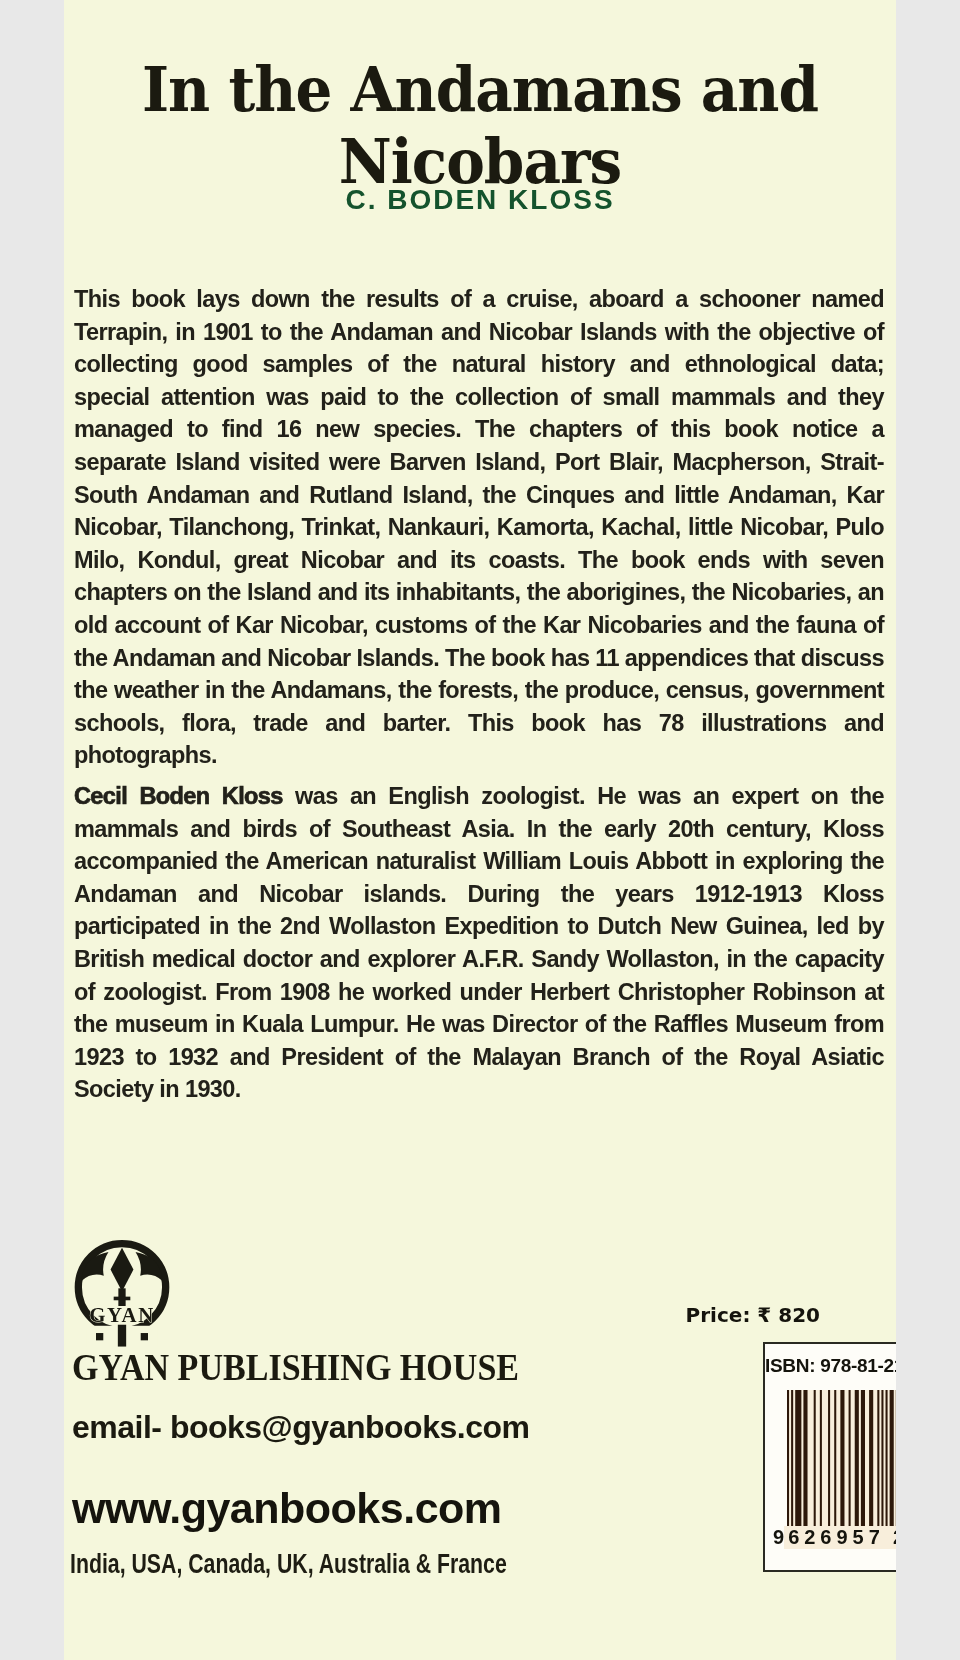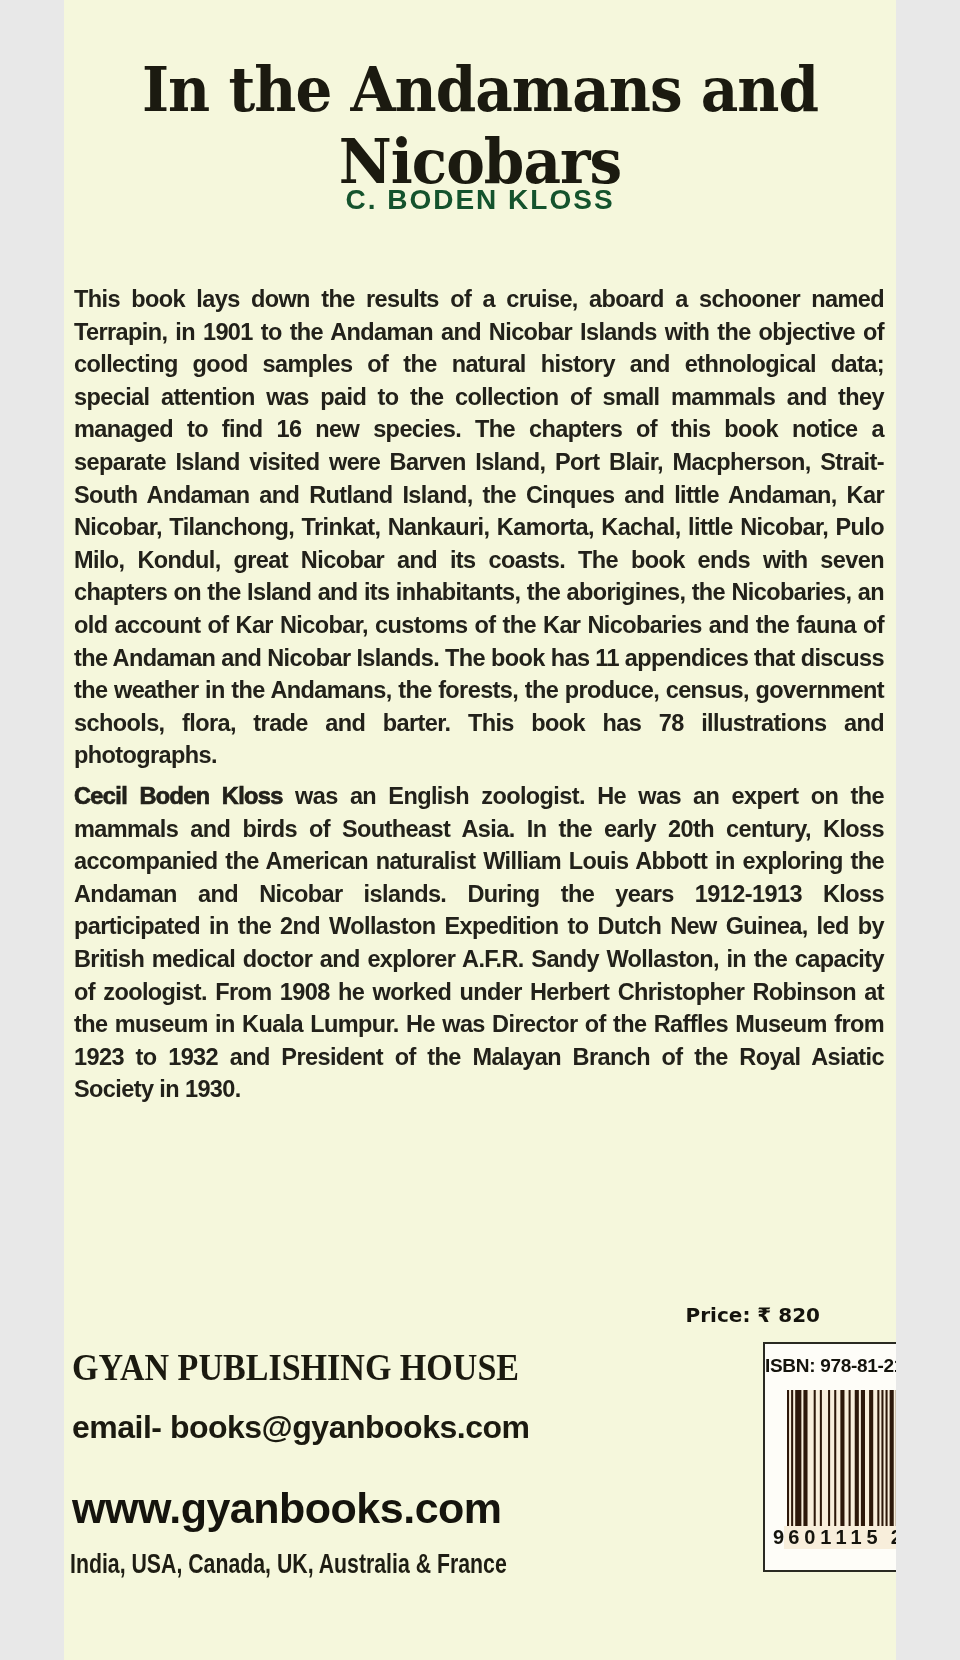--- a/index.html
+++ b/index.html
@@ -124,20 +124,45 @@
 <div class="cover">
 
   <h1 class="title">In the Andamans and Nicobars</h1>
 
   <h2 class="author">C. BODEN KLOSS</h2>
 
   <p class="body-text desc">This book lays down the results of a cruise, aboard a schooner named Terrapin, in 1901 to the Andaman and Nicobar Islands with the objective of collecting good samples of the natural history and ethnological data; special attention was paid to the collection of small mammals and they managed to find 16 new species. The chapters of this book notice a separate Island visited were Barven Island, Port Blair, Macpherson, Strait-South Andaman and Rutland Island, the Cinques and little Andaman, Kar Nicobar, Tilanchong, Trinkat, Nankauri, Kamorta, Kachal, little Nicobar, Pulo Milo, Kondul, great Nicobar and its coasts. The book ends with seven chapters on the Island and its inhabitants, the aborigines, the Nicobaries, an old account of Kar Nicobar, customs of the Kar Nicobaries and the fauna of the Andaman and Nicobar Islands. The book has 11 appendices that discuss the weather in the Andamans, the forests, the produce, census, government schools, flora, trade and barter. This book has 78 illustrations and photographs.</p>
 
   <p class="body-text bio"><span class="bio-name">Cecil Boden Kloss</span><span> was an English zoologist. He was an expert on the mammals and birds of Southeast Asia. In the early 20th century, Kloss accompanied the American naturalist William Louis Abbott in exploring the Andaman and Nicobar islands. During the years 1912-1913 Kloss participated in the 2nd Wollaston Expedition to Dutch New Guinea, led by British medical doctor and explorer A.F.R. Sandy Wollaston, in the capacity of zoologist. From 1908 he worked under Herbert Christopher Robinson at the museum in Kuala Lumpur. He was Director of the Raffles Museum from 1923 to 1932 and President of the Malayan Branch of the Royal Asiatic Society in 1930.</span></p>
 
+  <div class="logo">
+    <svg viewBox="0 0 100 105" width="104" height="110" aria-hidden="true">
+      <g fill="none" stroke="#1a1a12" stroke-width="7">
+        <circle cx="50" cy="47" r="42"></circle>
+      </g>
+
+      <rect x="16" y="84" width="68" height="21" fill="#f5f7dc"></rect>
+      <g fill="#1a1a12">
+
+        <polygon points="50,9 61,30 50,51 39,30"></polygon>
+
+        <rect x="46.5" y="48" width="7" height="17"></rect>
+        <rect x="42" y="56" width="16" height="3.5"></rect>
+
+        <path d="M11,41 Q12,18 37,13 Q30,24 32.5,36 Q21,32 11,41 Z"></path>
+
+        <path d="M89,41 Q88,18 63,13 Q70,24 67.5,36 Q79,32 89,41 Z"></path>
+
+        <rect x="25" y="91" width="7" height="7"></rect>
+        <rect x="68" y="91" width="7" height="7"></rect>
+        <rect x="46" y="83" width="8" height="21"></rect>
+      </g>
+      <text x="50" y="80" text-anchor="middle" font-family="Liberation Serif, serif" font-size="20" font-weight="bold" letter-spacing="1.5" fill="#1a1a12" stroke="#f5f7dc" stroke-width="0.8" paint-order="stroke">GYAN</text>
+    </svg>
+  </div>
 
   <div class="price"><span>Price:</span>&nbsp;<span>₹</span>&nbsp;<span>820</span></div>
 
   <div class="pub-name">GYAN PUBLISHING HOUSE</div>
 
   <div class="pub-email">email- books@gyanbooks.com</div>
 
 
   <div class="website">www.gyanbooks.com</div>
 
@@ -174,18 +199,18 @@
           <rect x="78" y="0" width="1" height="100"></rect>
           <rect x="81" y="0" width="3" height="100"></rect>
           <rect x="85" y="0" width="1" height="100"></rect>
           <rect x="87" y="0" width="3" height="100"></rect>
           <rect x="92" y="0" width="1" height="100"></rect>
           <rect x="94" y="0" width="1" height="100"></rect>
         </svg>
     </div>
     <div class="bc-digits">
       <span>9</span>
-      <span class="pad">601115</span>
+      <span class="pad">626957</span>
       <span class="pad">235754</span>
     </div>
   </div>
 
 </div>
 
 </body></html>

